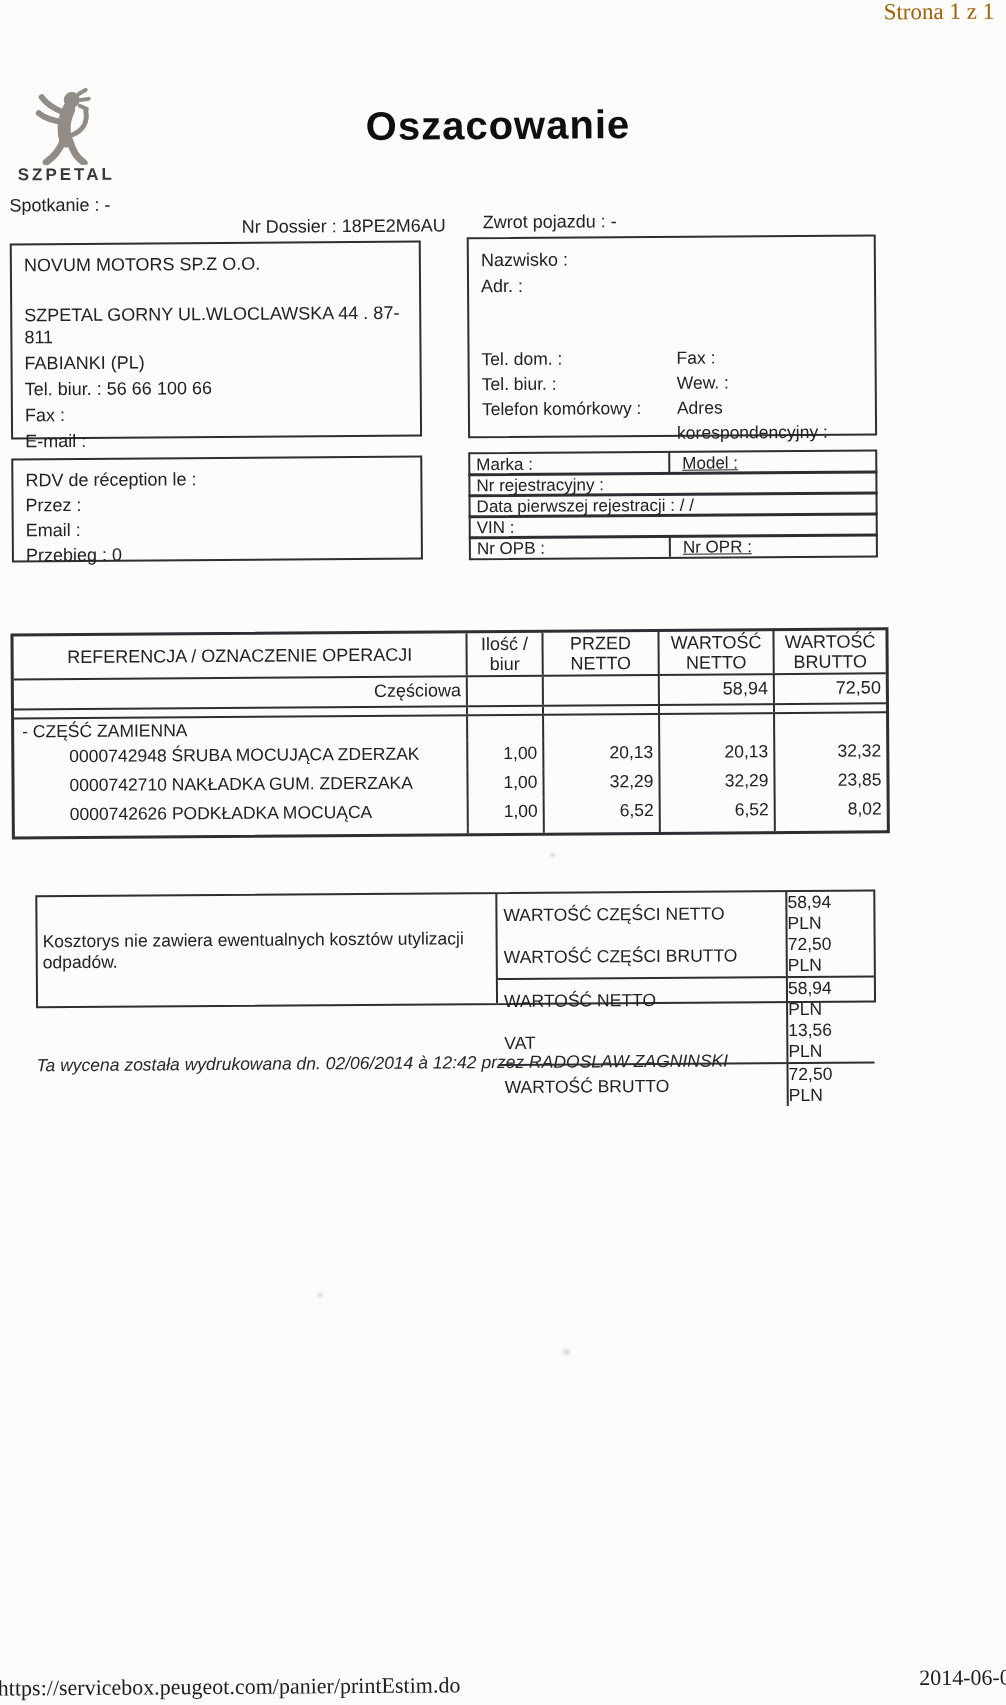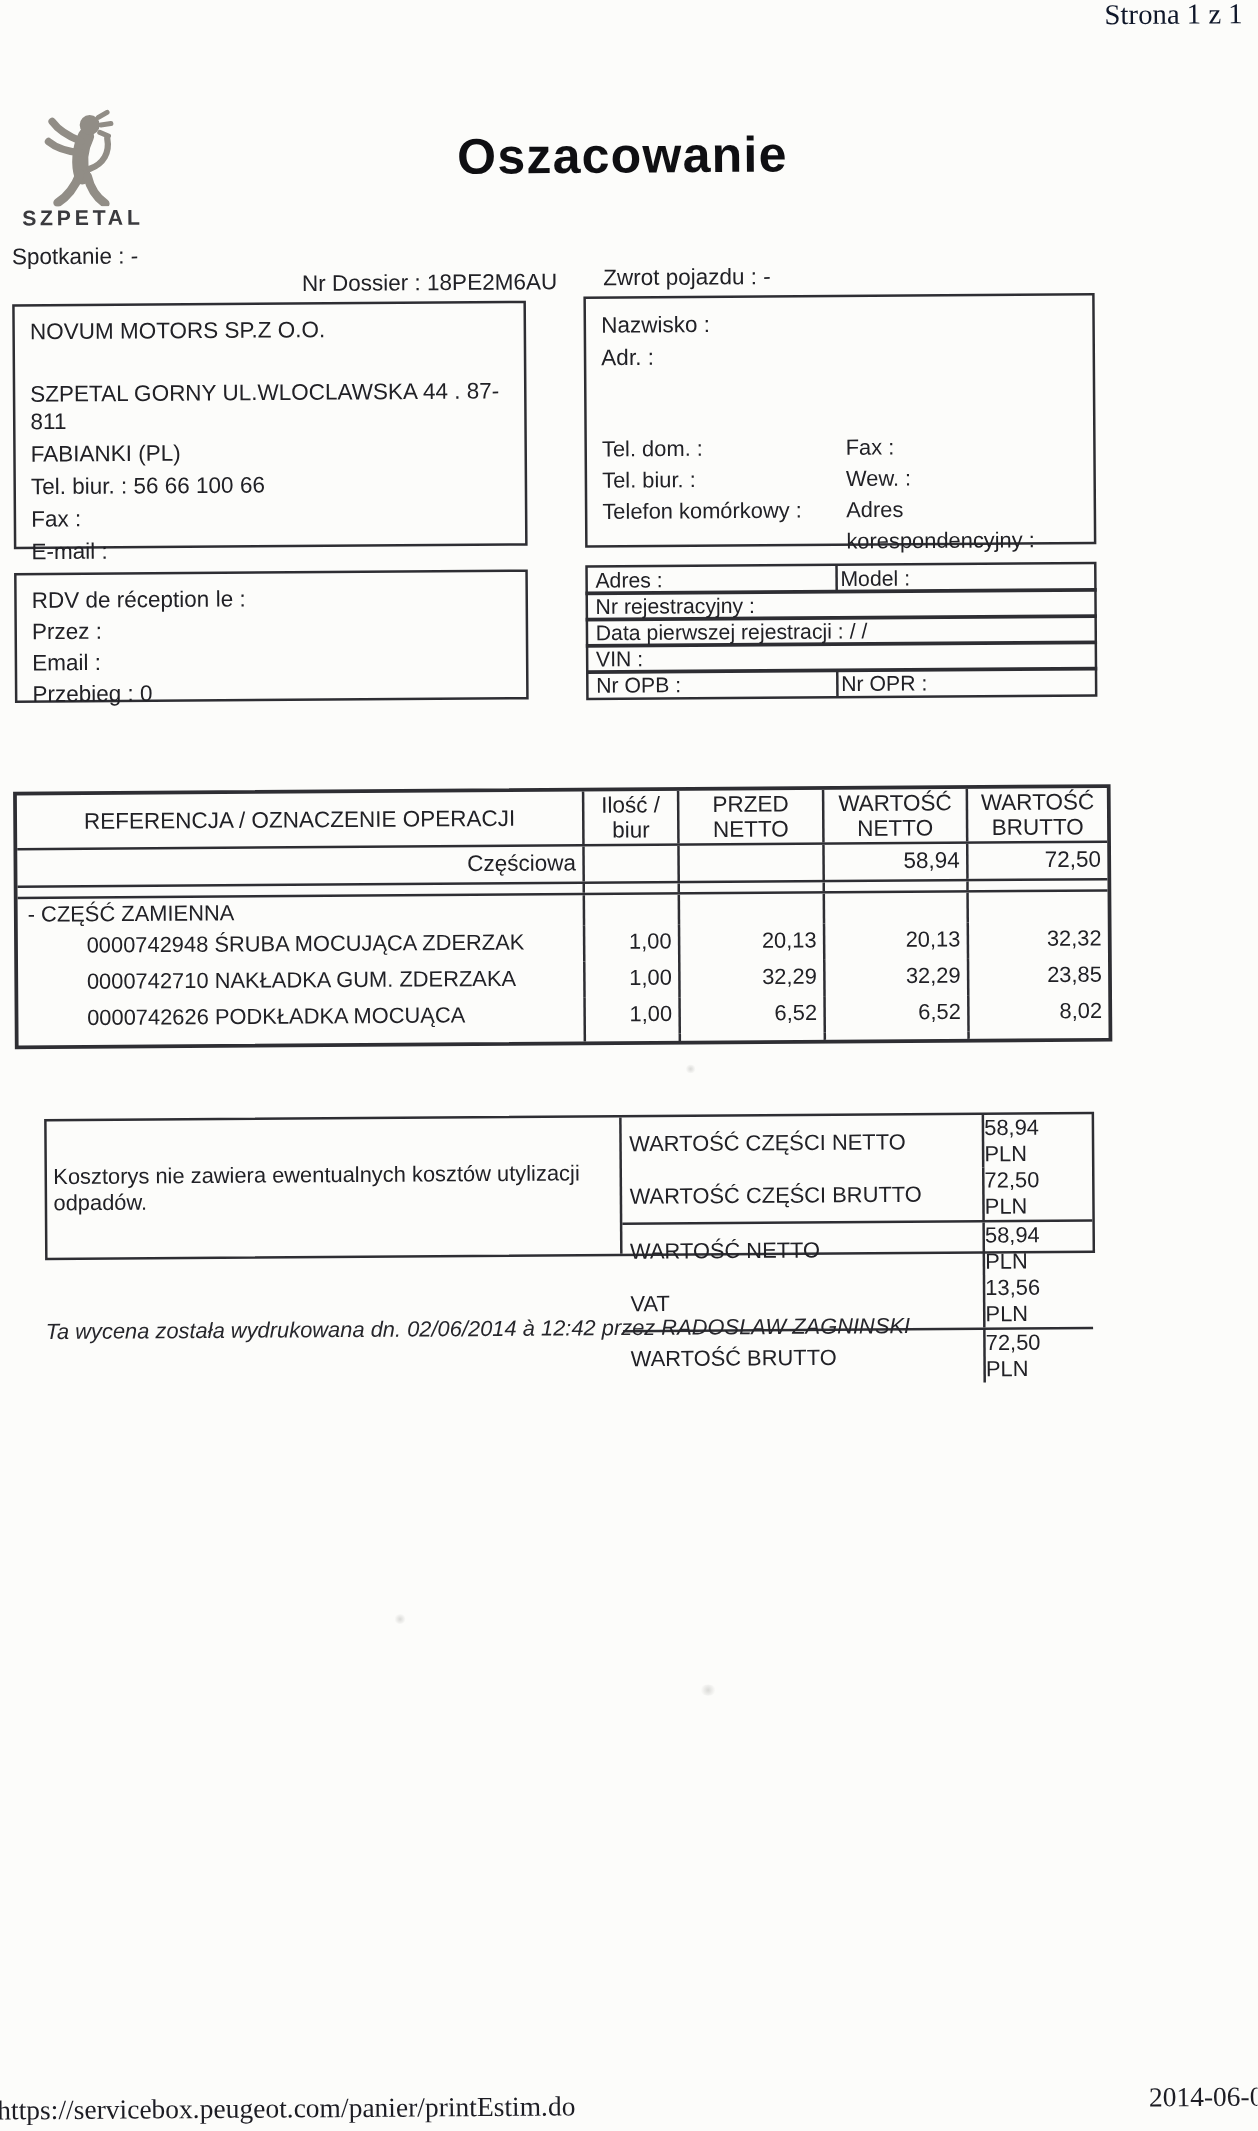--- a/index.html
+++ b/index.html
@@ -8,21 +8,21 @@
     background:#fcfcfa;
     overflow:hidden;
     font-family:"Liberation Sans", sans-serif;
     color:#212126;
     position:relative;
   }
   #scan{position:absolute;inset:0;transform:rotate(-0.4deg);transform-origin:50% 50%;}
 
   .serif{font-family:"Liberation Serif", serif;}
 
-  .strona{position:absolute;top:2px;right:6px;font-size:23px;color:#0f172a;}
+  .strona{position:absolute;top:2px;right:6px;font-size:23px;color:#a16207;}
 
   .logo{position:absolute;left:36px;top:84px;width:72px;height:78px;}
   .wordmark{position:absolute;left:8px;top:162px;width:126px;text-align:center;
     font-weight:bold;font-size:17px;letter-spacing:3px;color:#3a3a3e;}
 
   .title{position:absolute;left:0;top:103px;width:100%;text-align:center;
     font-size:40px;font-weight:bold;letter-spacing:1px;color:#0f0f12;}
 
   .spotkanie{position:absolute;left:14px;top:192px;font-size:18px;}
   .dossier{position:absolute;left:246px;top:215px;font-size:18px;}
@@ -43,21 +43,21 @@
   .tworow .c2{flex:1;}
 
   .reception-box{left:14px;top:455px;width:411px;height:104px;padding:8px 12px;
     font-size:18px;line-height:25px;}
 
   .vehicle-box{position:absolute;left:471px;top:452px;width:409px;}
   .vrow{border:2.5px solid #2e2e33;margin-top:-2.5px;height:23.5px;line-height:21px;
     font-size:17px;display:flex;box-sizing:border-box;background:transparent;}
   .vrow:first-child{margin-top:0;}
   .vrow .vc1{width:200px;border-right:2.5px solid #2e2e33;padding-left:6px;box-sizing:border-box;}
-  .vrow .vc2{flex:1;padding-left:2px;}
+  .vrow .vc2{flex:1;padding-left:12px;text-decoration:underline;}
   .vrow .vfull{flex:1;padding-left:6px;}
 
   .ops{position:absolute;left:12px;top:630px;width:878px;border:3px solid #2e2e33;box-sizing:border-box;}
   .ops-row{display:grid;grid-template-columns:452px 76px 116px 115px 1fr;}
   .ops-row > div{border-left:2.5px solid #2e2e33;box-sizing:border-box;overflow:hidden;}
   .ops-row > div:first-child{border-left:none;}
   .h-row{border-bottom:2.5px solid #2e2e33;}
   .h-row > div{display:flex;align-items:center;justify-content:center;text-align:center;
     font-size:18px;line-height:20px;min-height:41px;padding:1px 2px;}
   .sub-row{border-bottom:2.5px solid #2e2e33;height:28px;font-size:18px;line-height:26px;}
@@ -144,21 +144,21 @@
 
   <div class="box reception-box">
     <div>RDV de réception le :</div>
     <div>Przez :</div>
     <div>Email :</div>
     <div>Przebieg : 0</div>
   </div>
 
   <div class="vehicle-box">
     <div class="vrow">
-      <div class="vc1">Adres :</div>
+      <div class="vc1">Marka :</div>
       <div class="vc2">Model :</div>
     </div>
     <div class="vrow">
       <div class="vfull">Nr rejestracyjny :</div>
     </div>
     <div class="vrow">
       <div class="vfull">Data pierwszej rejestracji : / /</div>
     </div>
     <div class="vrow">
       <div class="vfull">VIN :</div>

